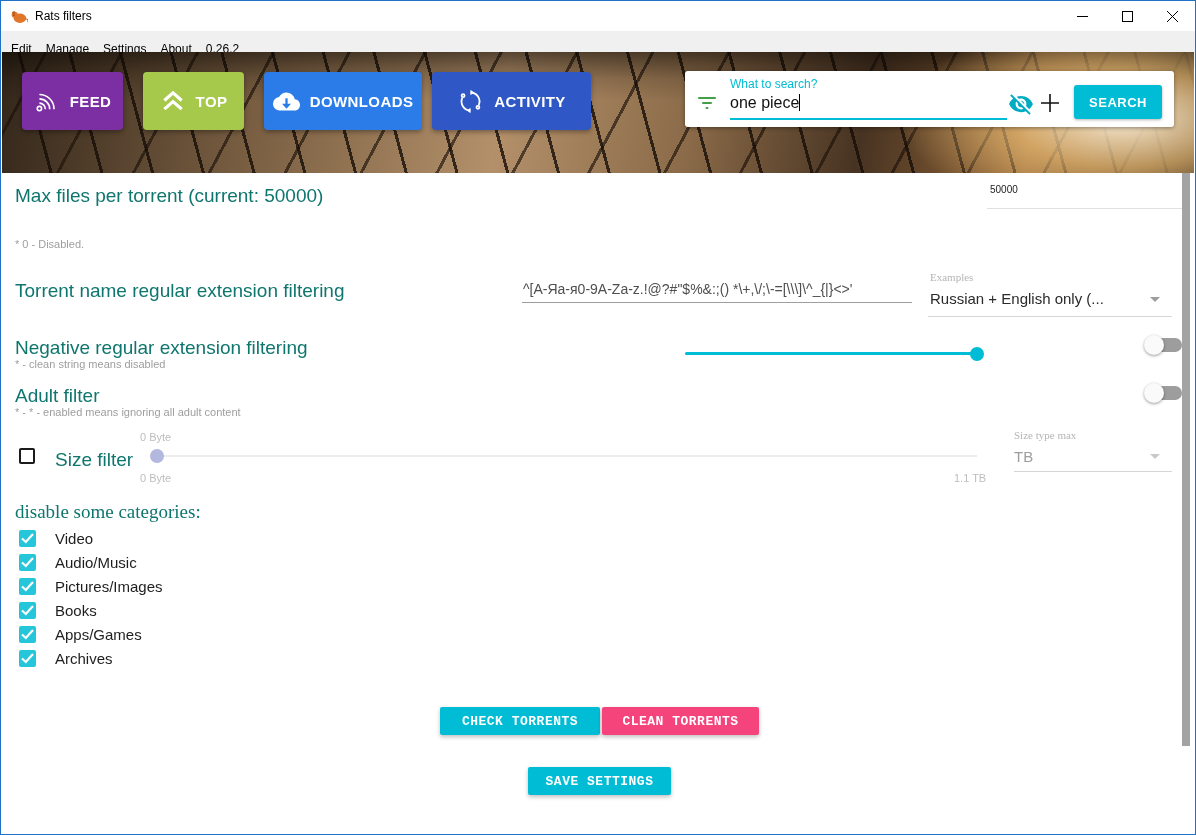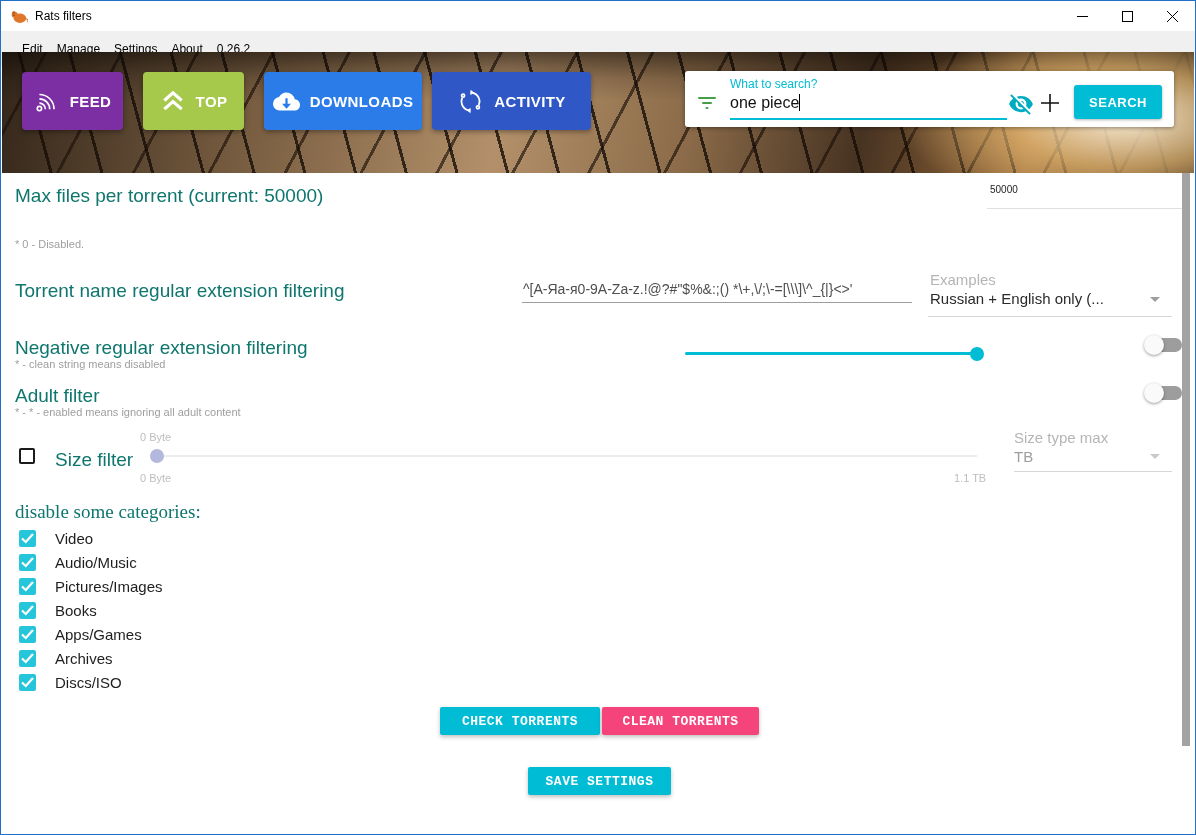--- a/index.html
+++ b/index.html
@@ -7,21 +7,21 @@
   .window { position:relative; width:1196px; height:835px; border:1px solid #2170c8; background:#fff; overflow:hidden; }
 
   
   .titlebar { position:absolute; top:0; left:0; right:0; height:30px; background:#fff; display:flex; align-items:center; }
   .app-icon { width:18px; height:18px; margin-left:9px; }
   .title-text { font-size:12px; color:#000; margin-left:7px; }
   .win-controls { margin-left:auto; display:flex; height:30px; }
   .win-btn { width:45px; height:30px; display:flex; align-items:center; justify-content:center; cursor:default; }
 
   
-  .menubar { position:absolute; top:30px; left:0; right:0; height:36px; background:#f0f0f0; display:flex; align-items:center; padding-left:14px; }
+  .menubar { position:absolute; top:30px; left:0; right:0; height:36px; background:#f0f0f0; display:flex; align-items:center; padding-left:3px; }
   .menu-item { font-size:12px; color:#000; padding:3px 7px; }
 
   
   .header { position:absolute; top:51px; left:1px; right:1px; height:121px; overflow:hidden;
     background-color:#5a4430;
     background-image:
       radial-gradient(ellipse 320px 140px at 94% 55%, rgba(255,242,218,0.95) 0%, rgba(243,196,122,0.65) 35%, rgba(130,85,40,0) 70%),
       linear-gradient(180deg, rgba(10,6,3,0.55) 0%, rgba(10,6,3,0.15) 22%, rgba(0,0,0,0) 40%),
       repeating-linear-gradient(75deg, rgba(0,0,0,0) 0 46px, rgba(22,13,7,0.8) 46px 49px),
       repeating-linear-gradient(-62deg, rgba(0,0,0,0) 0 64px, rgba(28,17,9,0.65) 64px 67px),
@@ -52,21 +52,21 @@
   .hint { position:absolute; font-size:11px; color:#9e9e9e; }
 
   .slider-track { position:absolute; left:683px; top:179px; width:292px; height:3px; background:#00bcd4; border-radius:2px; }
   .slider-thumb { position:absolute; left:968px; top:174px; width:14px; height:14px; border-radius:50%; background:#00bcd4; }
   .value-field { position:absolute; left:988px; top:11px; font-size:10px; color:#222; }
   .value-underline { position:absolute; left:985px; top:35px; width:196px; height:1px; background:#e0e0e0; }
 
   .regex-value { position:absolute; left:521px; top:108px; font-size:14px; color:#4f4f4f; white-space:pre; }
   .regex-underline { position:absolute; left:520px; top:129px; width:390px; height:1px; background:#9e9e9e; }
 
-  .sel-label { position:absolute; font-size:15px; color:#b5b5b5; }
+  .sel-label { position:absolute; font-size:11px; color:#b5b5b5;font-family:Liberation Serif, serif; }
   .sel-value { position:absolute; font-size:15px; color:#2a2a2a; }
   .sel-caret { position:absolute; width:0; height:0; border-left:5px solid transparent; border-right:5px solid transparent; border-top:5px solid #9e9e9e; }
   .sel-underline { position:absolute; height:1px; background:#d6d6d6; }
 
   .toggle { position:absolute; left:1142px; width:38px; height:22px; cursor:pointer; }
   .toggle .track { position:absolute; left:8px; top:4px; width:30px; height:14px; border-radius:7px; background:#9d9d9d; }
   .toggle .knob { position:absolute; left:0; top:1px; width:20px; height:20px; border-radius:50%; background:#fafafa; box-shadow:0 1px 3px rgba(0,0,0,0.4); }
 
   .chk-empty { position:absolute; left:17px; width:16px; height:16px; border:2px solid #1b1b1b; border-radius:2px; background:#fff; cursor:pointer; }
   .size-track { position:absolute; left:148px; top:282px; width:827px; height:2px; background:#ececec; }
@@ -277,28 +277,20 @@
       <div class="cat-label">Apps/Games</div>
     </div>
     <div class="cat-row" style="top:474px;">
       <div class="chk-on">
           <svg width="13" height="11" viewBox="0 0 13 11">
             <polyline points="1,5.5 4.8,9 12,1" fill="none" stroke="#fff" stroke-width="2.2"></polyline>
           </svg>
         </div>
       <div class="cat-label">Archives</div>
     </div>
-    <div class="cat-row" style="top:498px;">
-      <div class="chk-on">
-          <svg width="13" height="11" viewBox="0 0 13 11">
-            <polyline points="1,5.5 4.8,9 12,1" fill="none" stroke="#fff" stroke-width="2.2"></polyline>
-          </svg>
-        </div>
-      <div class="cat-label">Discs/ISO</div>
-    </div>
 
     <button class="action-btn btn-check">CHECK TORRENTS</button>
     <button class="action-btn btn-clean">CLEAN TORRENTS</button>
     <button class="action-btn btn-save">SAVE SETTINGS</button>
 
     <div class="scrollbar-thumb"></div>
   </div>
 
 </div>
 

